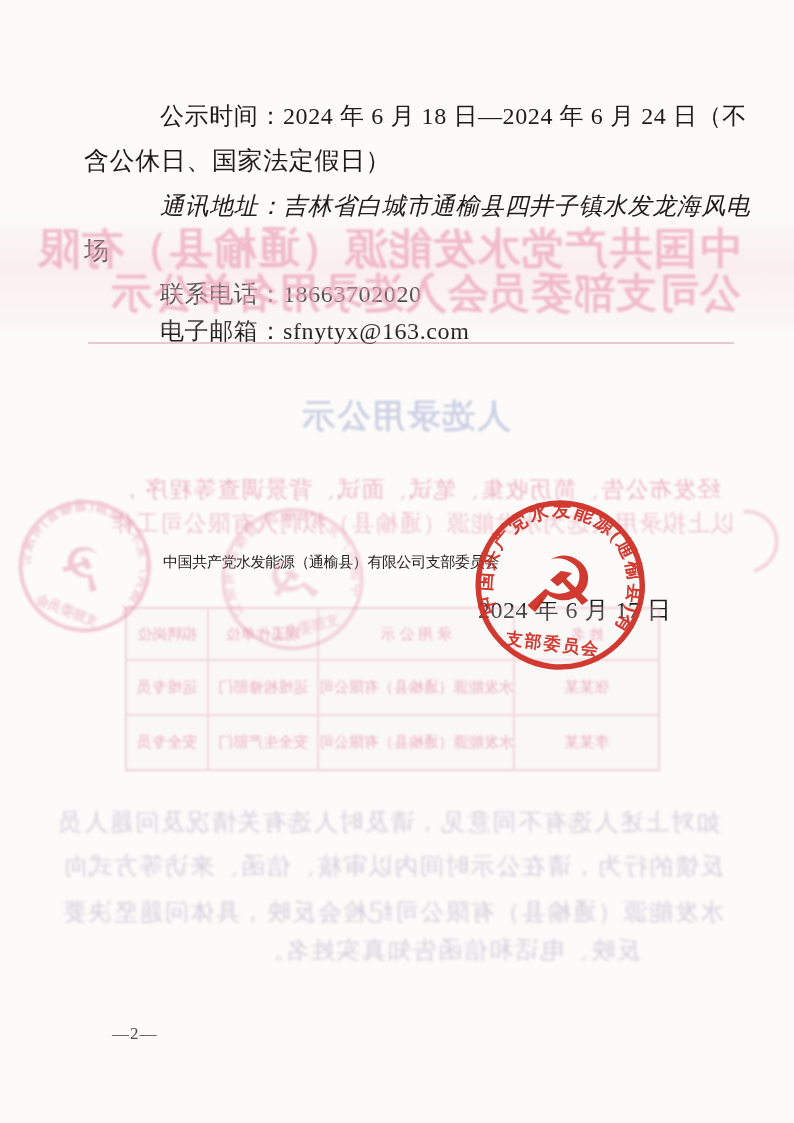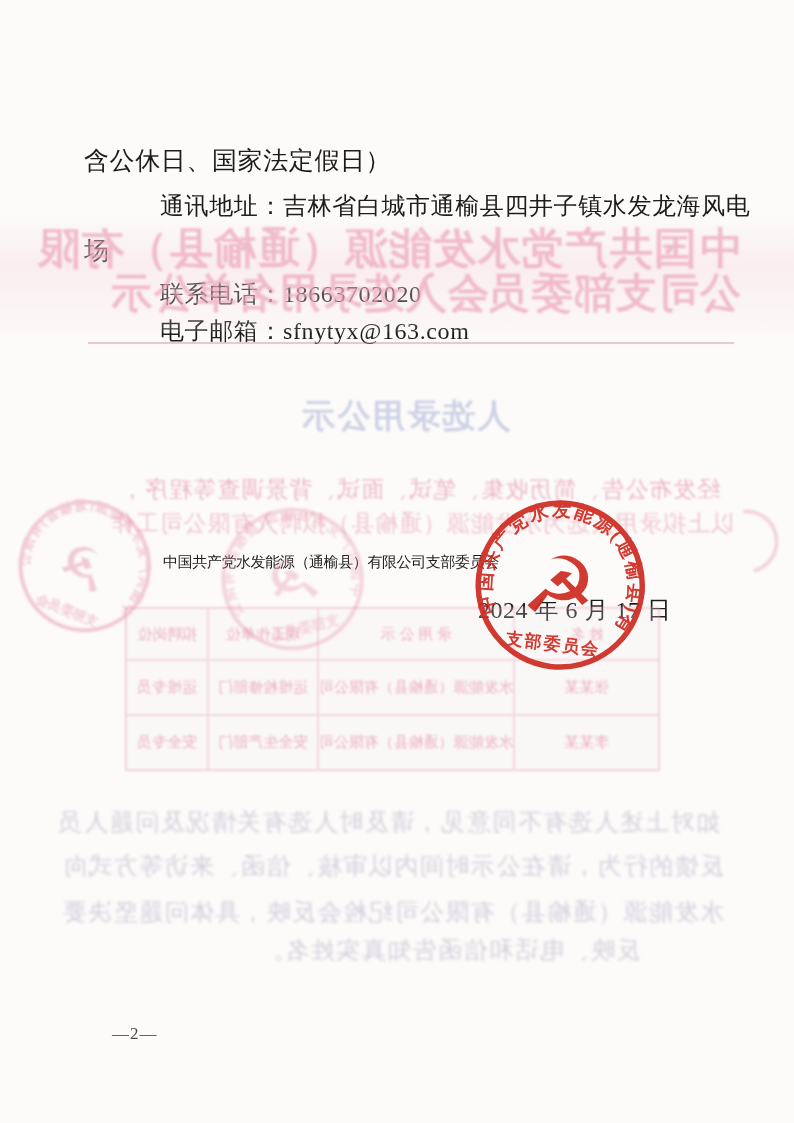--- a/index.html
+++ b/index.html
@@ -37,22 +37,23 @@
   
   .seal-wrap{position:absolute;}
   .faint-stamp{opacity:.45;filter:blur(1.1px);}
   .page-number{font-size:17px;color:#4a4a4a;letter-spacing:1px;}
 </style>
 </head>
 <body>
 
 <div class="page">
 
+  <div class="abs doc-line" style="left:160px;top:100px;">公示时间：2024 年 6 月 18 日—2024 年 6 月 24 日（不</div>
   <div class="abs doc-line" style="left:84px;top:144px;font-size:25px;text-align:right;">含公休日、国家法定假日）</div>
-  <div class="abs doc-line" style="left:160px;top:190px;">通讯地址：吉林省白城市通榆县四井子镇水发龙海风电</div>
+  <div class="abs doc-line" style="left:160px;top:190px;font-style:italic;">通讯地址：吉林省白城市通榆县四井子镇水发龙海风电</div>
   <div class="abs doc-line" style="left:84px;top:234px;font-size:25px;">场</div>
   <div class="abs doc-line" style="left:160px;top:278px;">联系电话：18663702020</div>
   <div class="abs doc-line" style="left:160px;top:315px;">电子邮箱：sfnytyx@163.com</div>
 
   <div class="abs" style="left:163px;top:553px;font-size:15px;letter-spacing:-0.4px;">中国共产党水发能源（通榆县）有限公司支部委员会</div>
   <div class="abs" style="left:478px;top:594px;font-size:24px;letter-spacing:0.5px;">2024 年 6 月 17 日</div>
 
   <div class="abs page-number" style="left:112px;top:1024px;">—2—</div>
 
   <div class="band-wash"></div>

